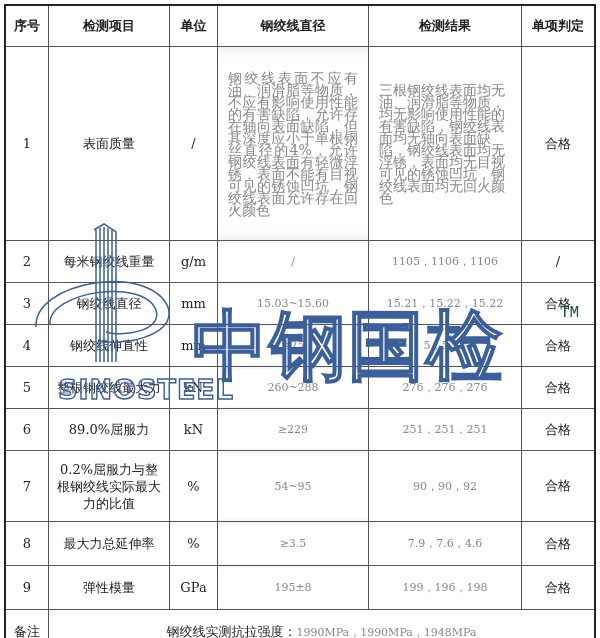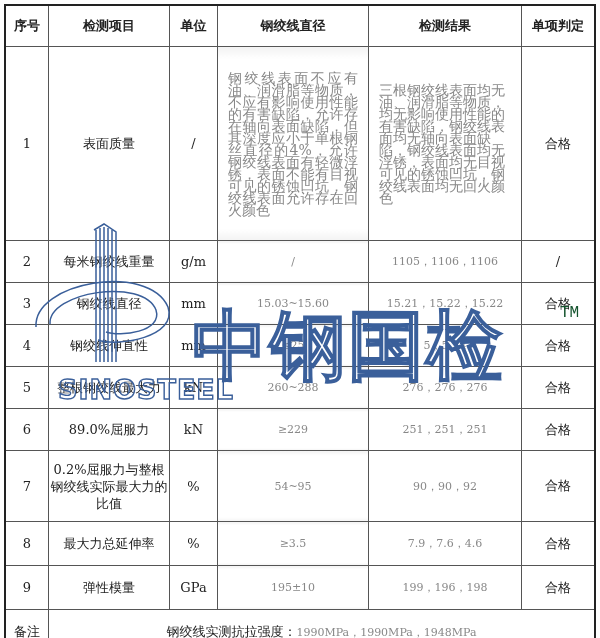--- a/index.html
+++ b/index.html
@@ -87,39 +87,39 @@
     <tr class="r">
       <td>6</td>
       <td>89.0%屈服力</td>
       <td>kN</td>
       <td class="blur shade">≥229</td>
       <td class="blur">251，251，251</td>
       <td>合格</td>
     </tr>
     <tr class="r7">
       <td>7</td>
-      <td style="padding:0 0; line-height:17px;">0.2%屈服力与整根钢绞线实际最大力的比值</td>
+      <td style="padding:0 6px; line-height:17px;">0.2%屈服力与整根钢绞线实际最大力的比值</td>
       <td>%</td>
       <td class="blur shade">54~95</td>
       <td class="blur">90，90，92</td>
       <td>合格</td>
     </tr>
     <tr class="rn">
       <td>8</td>
       <td>最大力总延伸率</td>
       <td>%</td>
       <td class="blur shade">≥3.5</td>
       <td class="blur">7.9，7.6，4.6</td>
       <td>合格</td>
     </tr>
     <tr class="rn">
       <td>9</td>
       <td>弹性模量</td>
       <td>GPa</td>
-      <td class="blur shade">195±10</td>
+      <td class="blur shade">195±8</td>
       <td class="blur">199，196，198</td>
       <td>合格</td>
     </tr>
     <tr class="rn">
       <td>备注</td>
       <td colspan="5">
         <span>钢绞线实测抗拉强度：</span><span class="blur">1990MPa，1990MPa，1948MPa</span>
       </td>
     </tr>
   </tbody>

